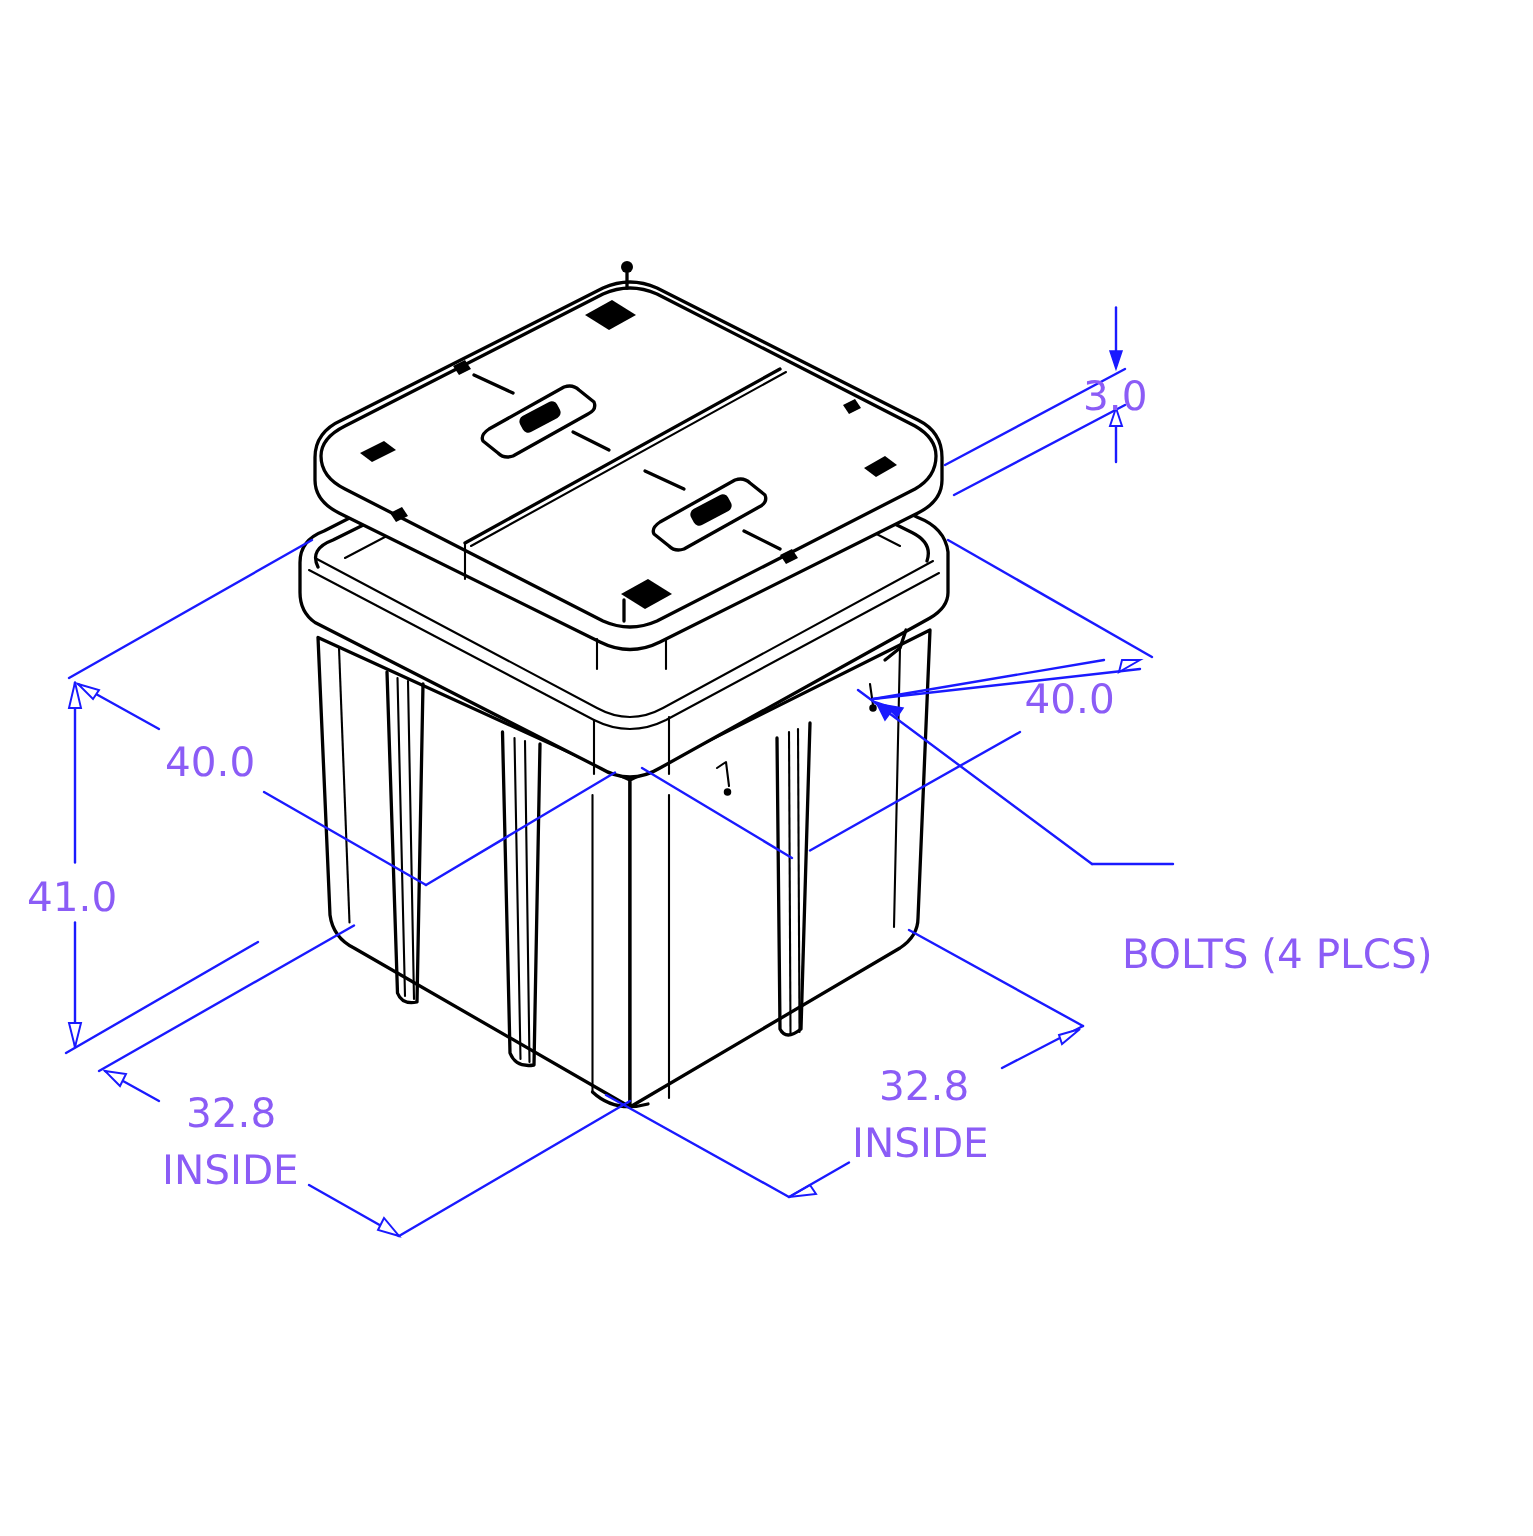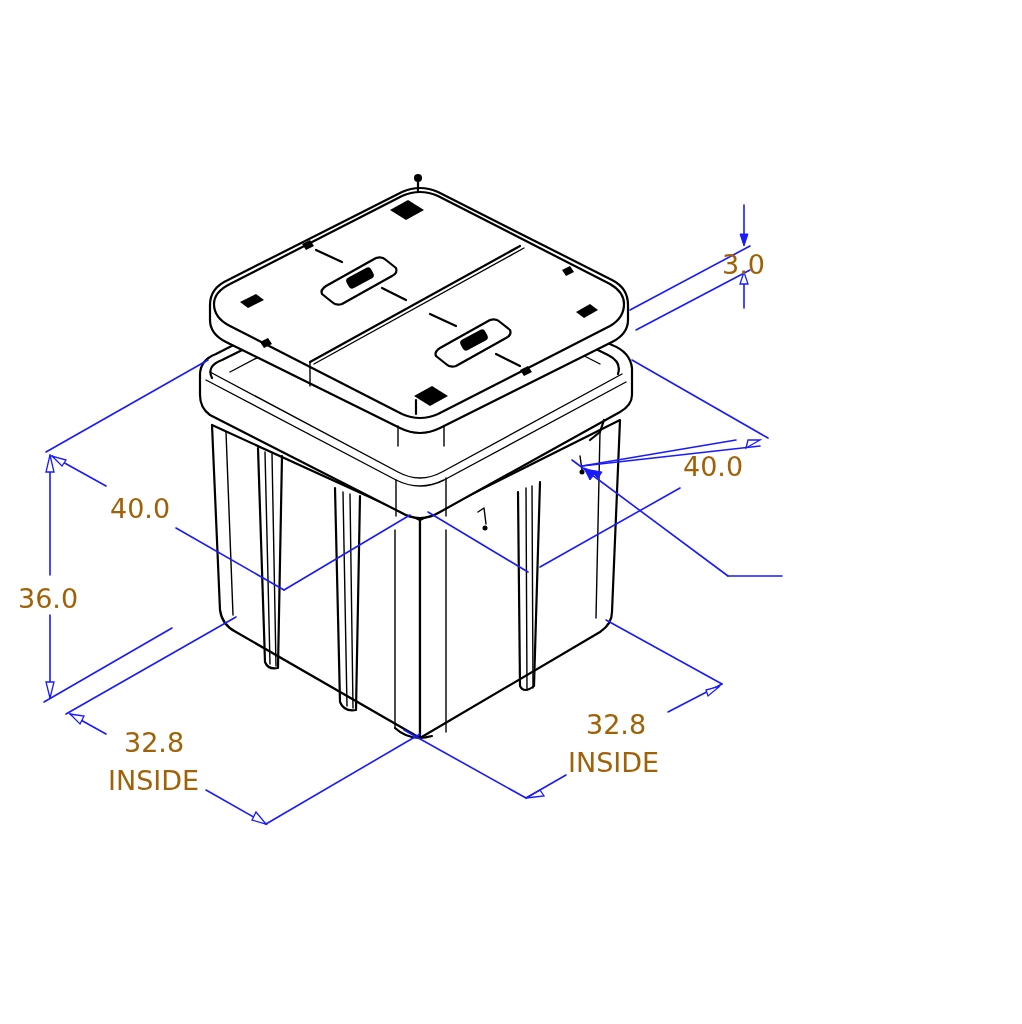--- a/index.html
+++ b/index.html
@@ -2,21 +2,21 @@
 <html><head>
 <meta charset="utf-8">
 <style>
   html, body { margin: 0; padding: 0; background: #ffffff; }
   body { width: 1022px; height: 1024px; position: relative; overflow: hidden; }
   #stage { position: absolute; left: 0; top: 0; width: 1022px; height: 1024px; }
   svg { position: absolute; left: 0; top: 0; }
   .dim-text {
     position: absolute;
     font-family: "DejaVu Sans", sans-serif;
-    color: #a16207;
+    color: #8b5cf6;
     font-size: 27px;
     line-height: 30px;
     white-space: nowrap;
     letter-spacing: 0px;
   }
   .k { fill: none; stroke: #000; stroke-width: 2.2; stroke-linejoin: round; stroke-linecap: round; }
   .k1 { fill: none; stroke: #000; stroke-width: 1.4; stroke-linejoin: round; stroke-linecap: round; }
   .kf { fill: #000; stroke: none; }
   .wf { fill: #fff; stroke: #000; stroke-width: 2.2; stroke-linejoin: round; }
   .b { fill: none; stroke: #1a1aff; stroke-width: 1.6; stroke-linecap: round; }
@@ -182,22 +182,23 @@
       <line class="b" x1="668" y1="712" x2="722" y2="684"></line>
       <path class="bo" d="M720,686 L706,690 L708,696 Z"></path>
       <line class="b" x1="606" y1="620" x2="722" y2="684"></line>
     </g>
   </g>
 </svg>
 
 <div class="dim-text" style="left:722px; top:250px;">3.0</div>
 <div class="dim-text" style="left:683px; top:452px;">40.0</div>
 <div class="dim-text" style="left:110px; top:494px;">40.0</div>
-<div class="dim-text" style="left:18px; top:584px;">36.0</div>
+<div class="dim-text" style="left:18px; top:584px;">41.0</div>
 
 <div class="dim-text" style="left:124px; top:728px;">32.8</div>
 <div class="dim-text" style="left:108px; top:766px;">INSIDE</div>
 
 <div class="dim-text" style="left:586px; top:710px;">32.8</div>
 <div class="dim-text" style="left:568px; top:748px;">INSIDE</div>
 
+<div class="dim-text" style="left:748px; top:622px;">BOLTS (4 PLCS)</div>
 
 </div>
 
 </body></html>

